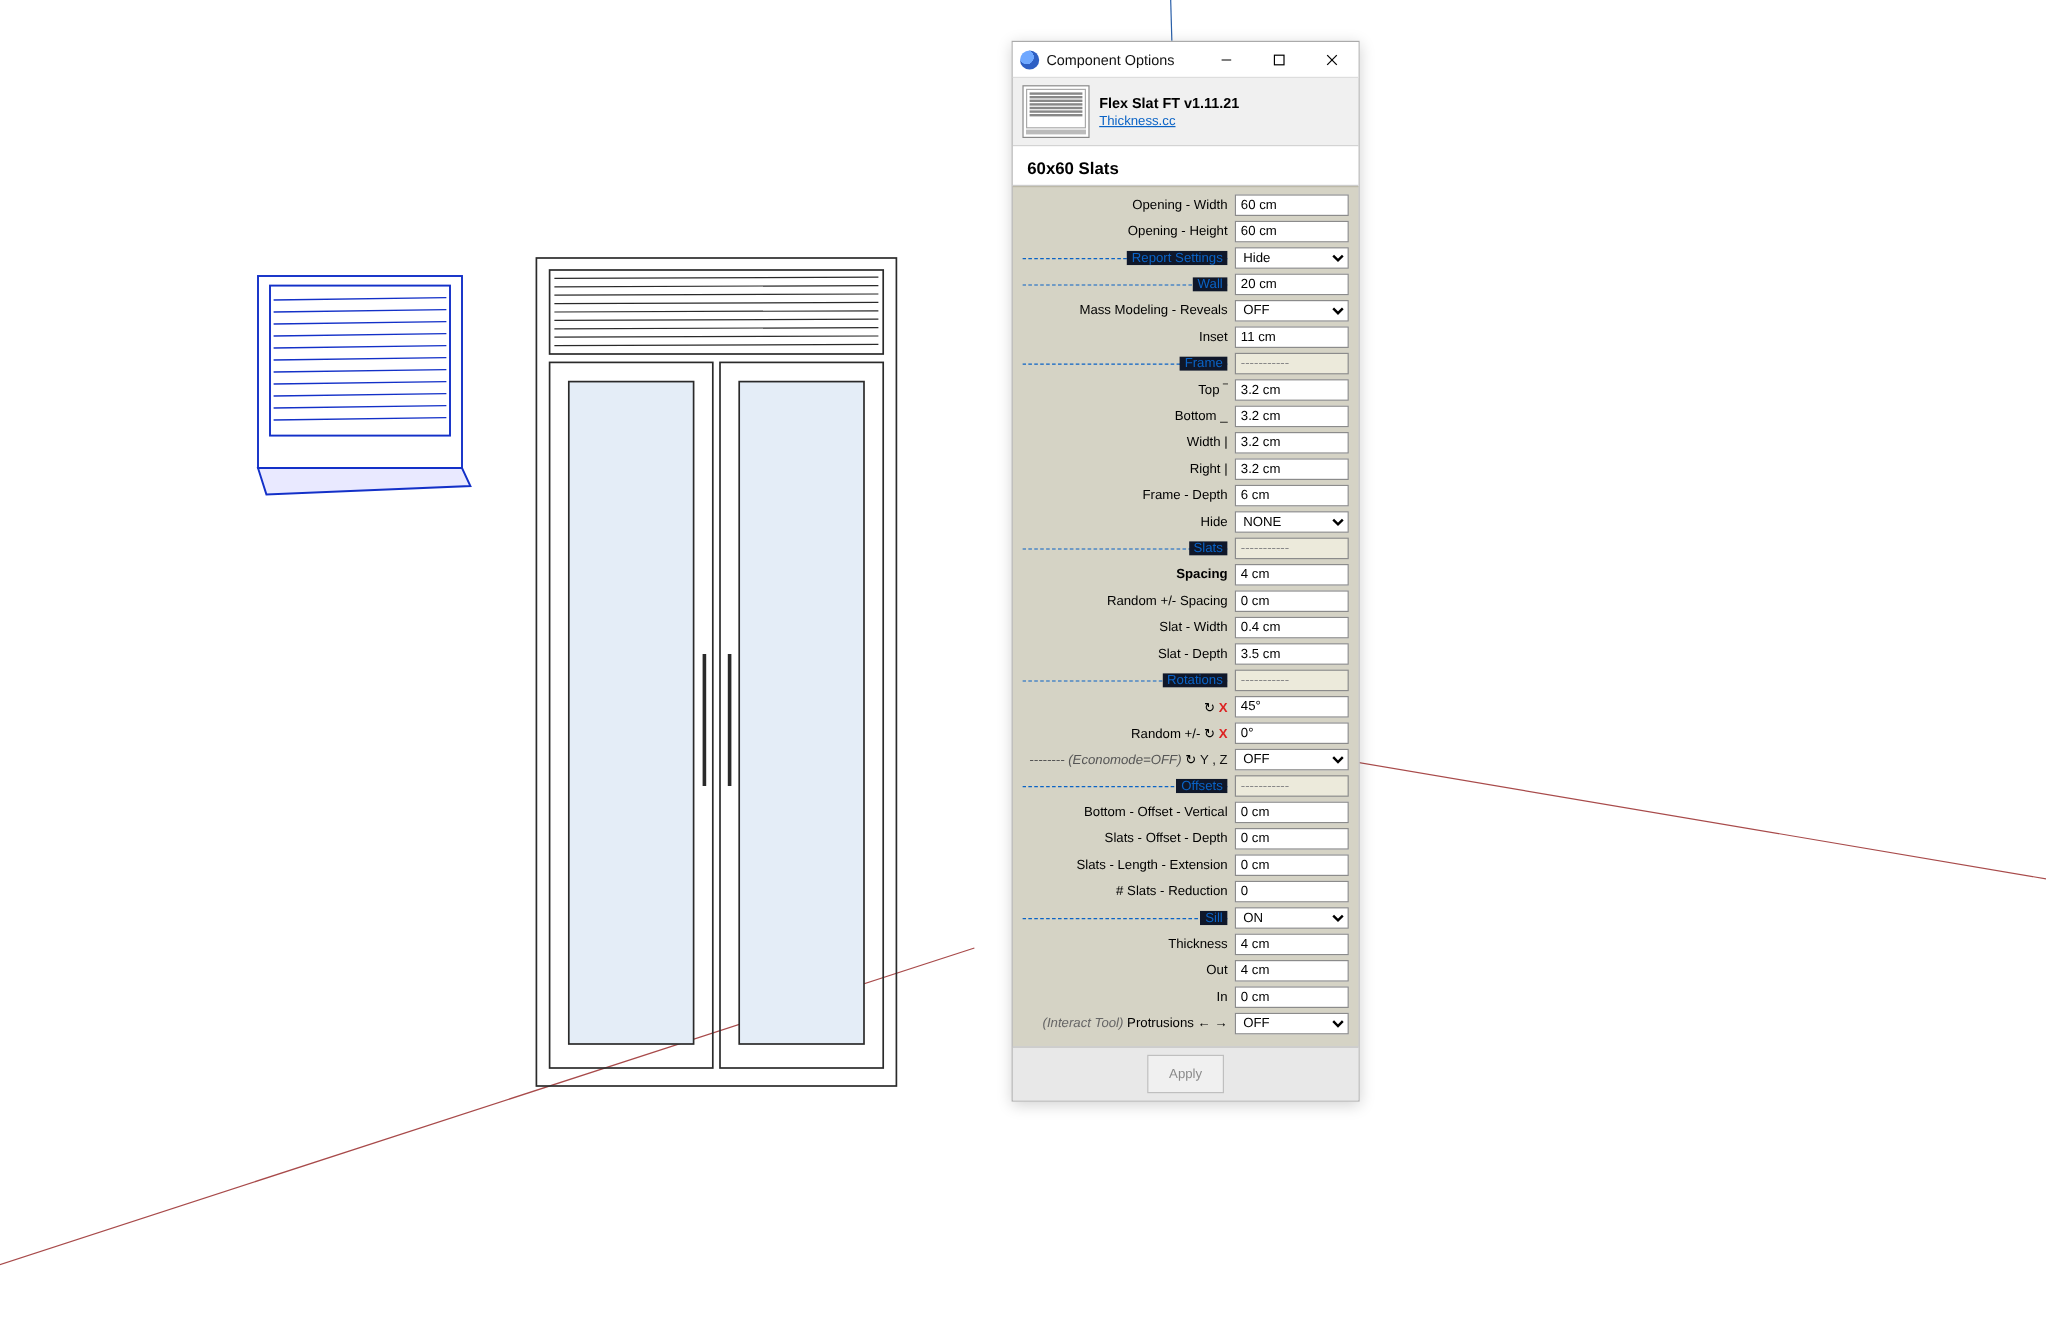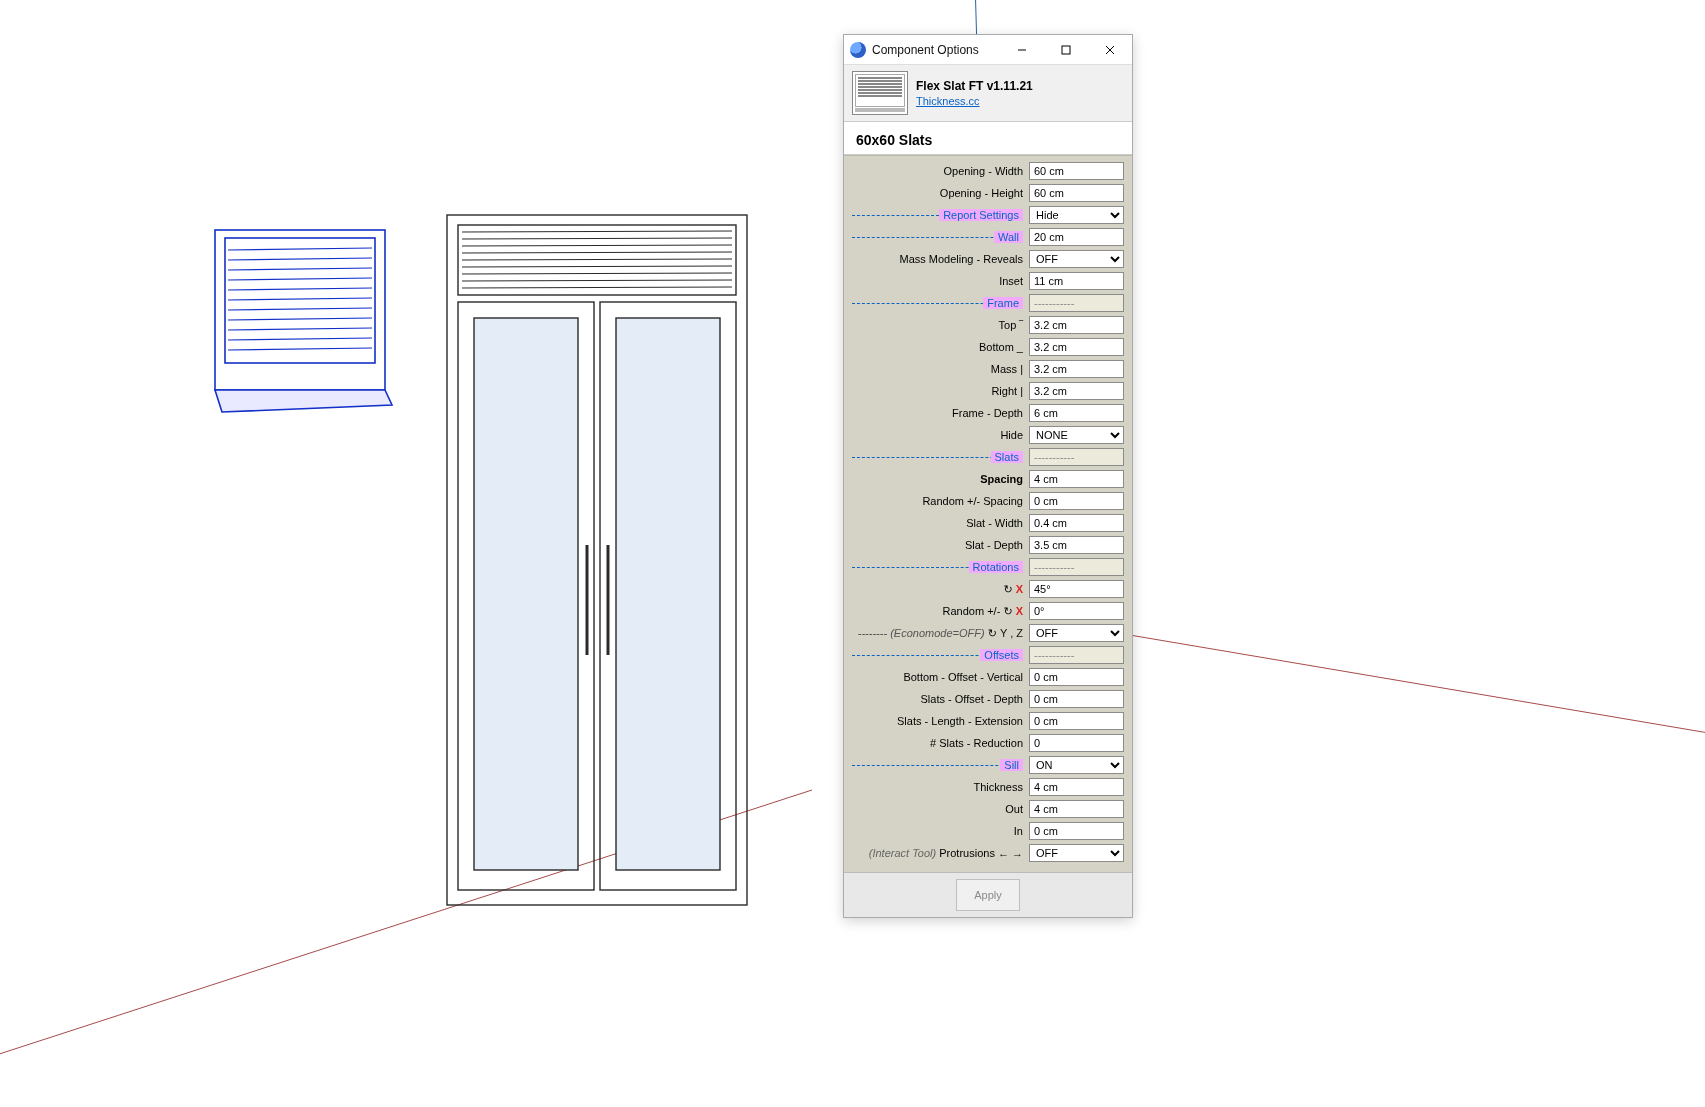--- a/index.html
+++ b/index.html
@@ -101,21 +101,21 @@
   }
   .row .label.sep::before {
     content:"";
     position:absolute;
     left:0; top:50%;
     width:100%; border-top:1px dashed #0a63c6;
     z-index:0;
   }
   .row .label.sep > span {
     position:relative; z-index:1;
-    background:#f0abfc;
+    background:#0f172a;
     padding:0 4px;
   }
   .row .label .rot-icon { font-family: Arial; }
   .row .label .axis-x { color:#d22; font-weight:700; }
   .row .label .axis-yz { font-weight:400; color:#111; }
 
   .row input.text {
     width:95px; height:18px;
     font-size:11px;
     padding:0 4px;
@@ -293,21 +293,21 @@
         <div class="label">Top ‾</div>
       <input class="text" value="3.2 cm" style="">
       </div>
 
     <div class="row">
         <div class="label">Bottom _</div>
       <input class="text" value="3.2 cm" style="">
       </div>
 
     <div class="row">
-        <div class="label">Mass |</div>
+        <div class="label">Width |</div>
       <input class="text" value="3.2 cm" style="">
       </div>
 
     <div class="row">
         <div class="label">Right |</div>
       <input class="text" value="3.2 cm" style="">
       </div>
 
     <div class="row">
         <div class="label">Frame - Depth</div>

